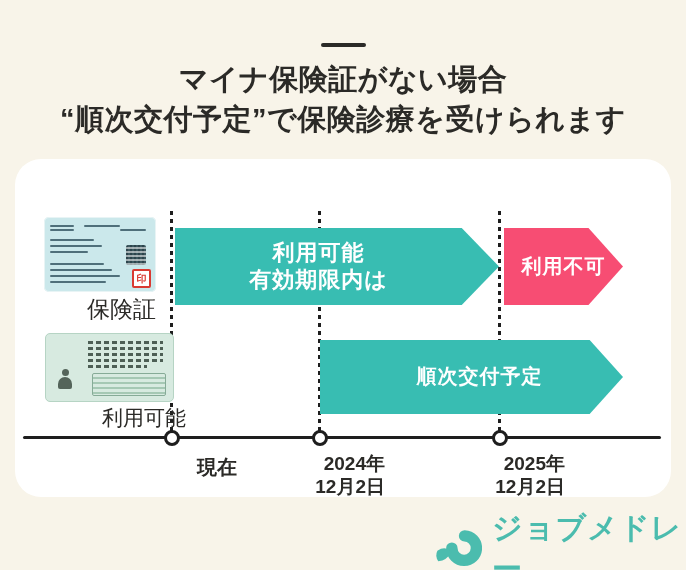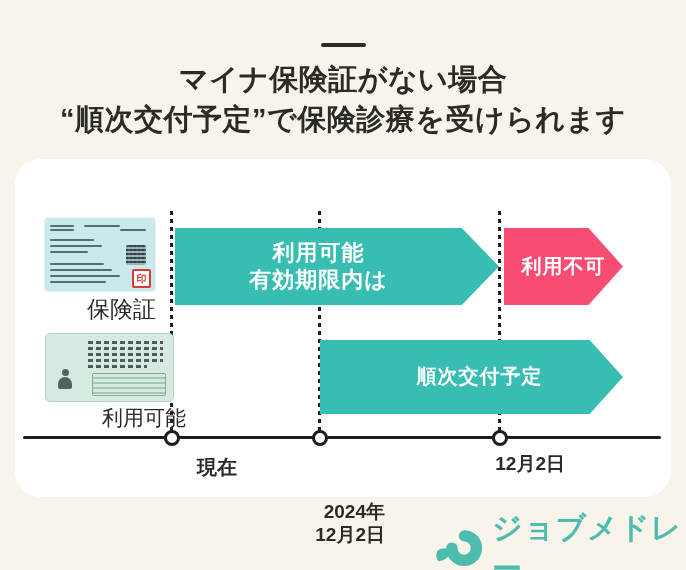--- a/index.html
+++ b/index.html
@@ -33,21 +33,21 @@
       clip-path:polygon(0 0,89% 0,100% 50%,89% 100%,0 100%);
       font-size:20px;line-height:1.28;padding-left:16px;}
   
   .axis{position:absolute;left:8px;right:10px;top:277px;height:3px;background:#1e1e1e;border-radius:2px;}
   .dot{position:absolute;top:271px;width:10px;height:10px;border:3px solid #1e1e1e;
        border-radius:50%;background:#fff;}
   .dot.d1{left:149px;} .dot.d2{left:297px;} .dot.d3{left:477px;}
   .axlabel{position:absolute;top:293px;width:130px;text-align:right;
            font-weight:700;font-size:19px;line-height:1.22;}
   .axlabel.now{left:92px;top:296px;font-size:20px;}
-  .axlabel.dt1{left:240px;margin-top:48px;} .axlabel.dt2{left:420px;}
+  .axlabel.dt1{left:240px;} .axlabel.dt2{left:420px;}
   .axlabel .al{display:block;}
   
   .rowlabel{position:absolute;text-align:right;font-weight:400;}
   .rl1{left:29px;width:112px;top:135px;font-size:23px;}
   .rl2{left:19px;width:152px;top:245px;font-size:21px;}
   
   .hcard{position:absolute;left:29px;top:58px;width:112px;height:75px;
          background:#cbe8eb;border-radius:5px;box-shadow:0 0 0 1px #e8f4f5 inset;}
   .hl{position:absolute;height:2px;border-radius:1px;background:#4f6f7a;}
   .qr{position:absolute;left:82px;top:28px;width:20px;height:20px;border-radius:2px;
@@ -140,20 +140,21 @@
     <div class="dot d2"></div>
     <div class="dot d3"></div>
     <div class="axlabel now">
       <span class="al">現在</span>
     </div>
     <div class="axlabel dt1">
       <span class="al">2024年</span>
       <span class="al">12月2日</span>
     </div>
     <div class="axlabel dt2">
+      <span class="al">2025年</span>
       <span class="al">12月2日</span>
     </div>
   </div>
 
   <div class="logo">
     <svg width="56" height="56" viewBox="0 0 56 56">
       <path d="M36 13 A 14 14 0 1 1 21.5 27" fill="none" stroke="#4bbcae" stroke-width="13" stroke-linecap="round"></path>
       <path d="M5 30 Q14 24 21 31 Q16 41 6 42 Q2 36 5 30 Z" fill="#4bbcae"></path>
     </svg>
     <span class="logo-text">ジョブメドレー</span>

